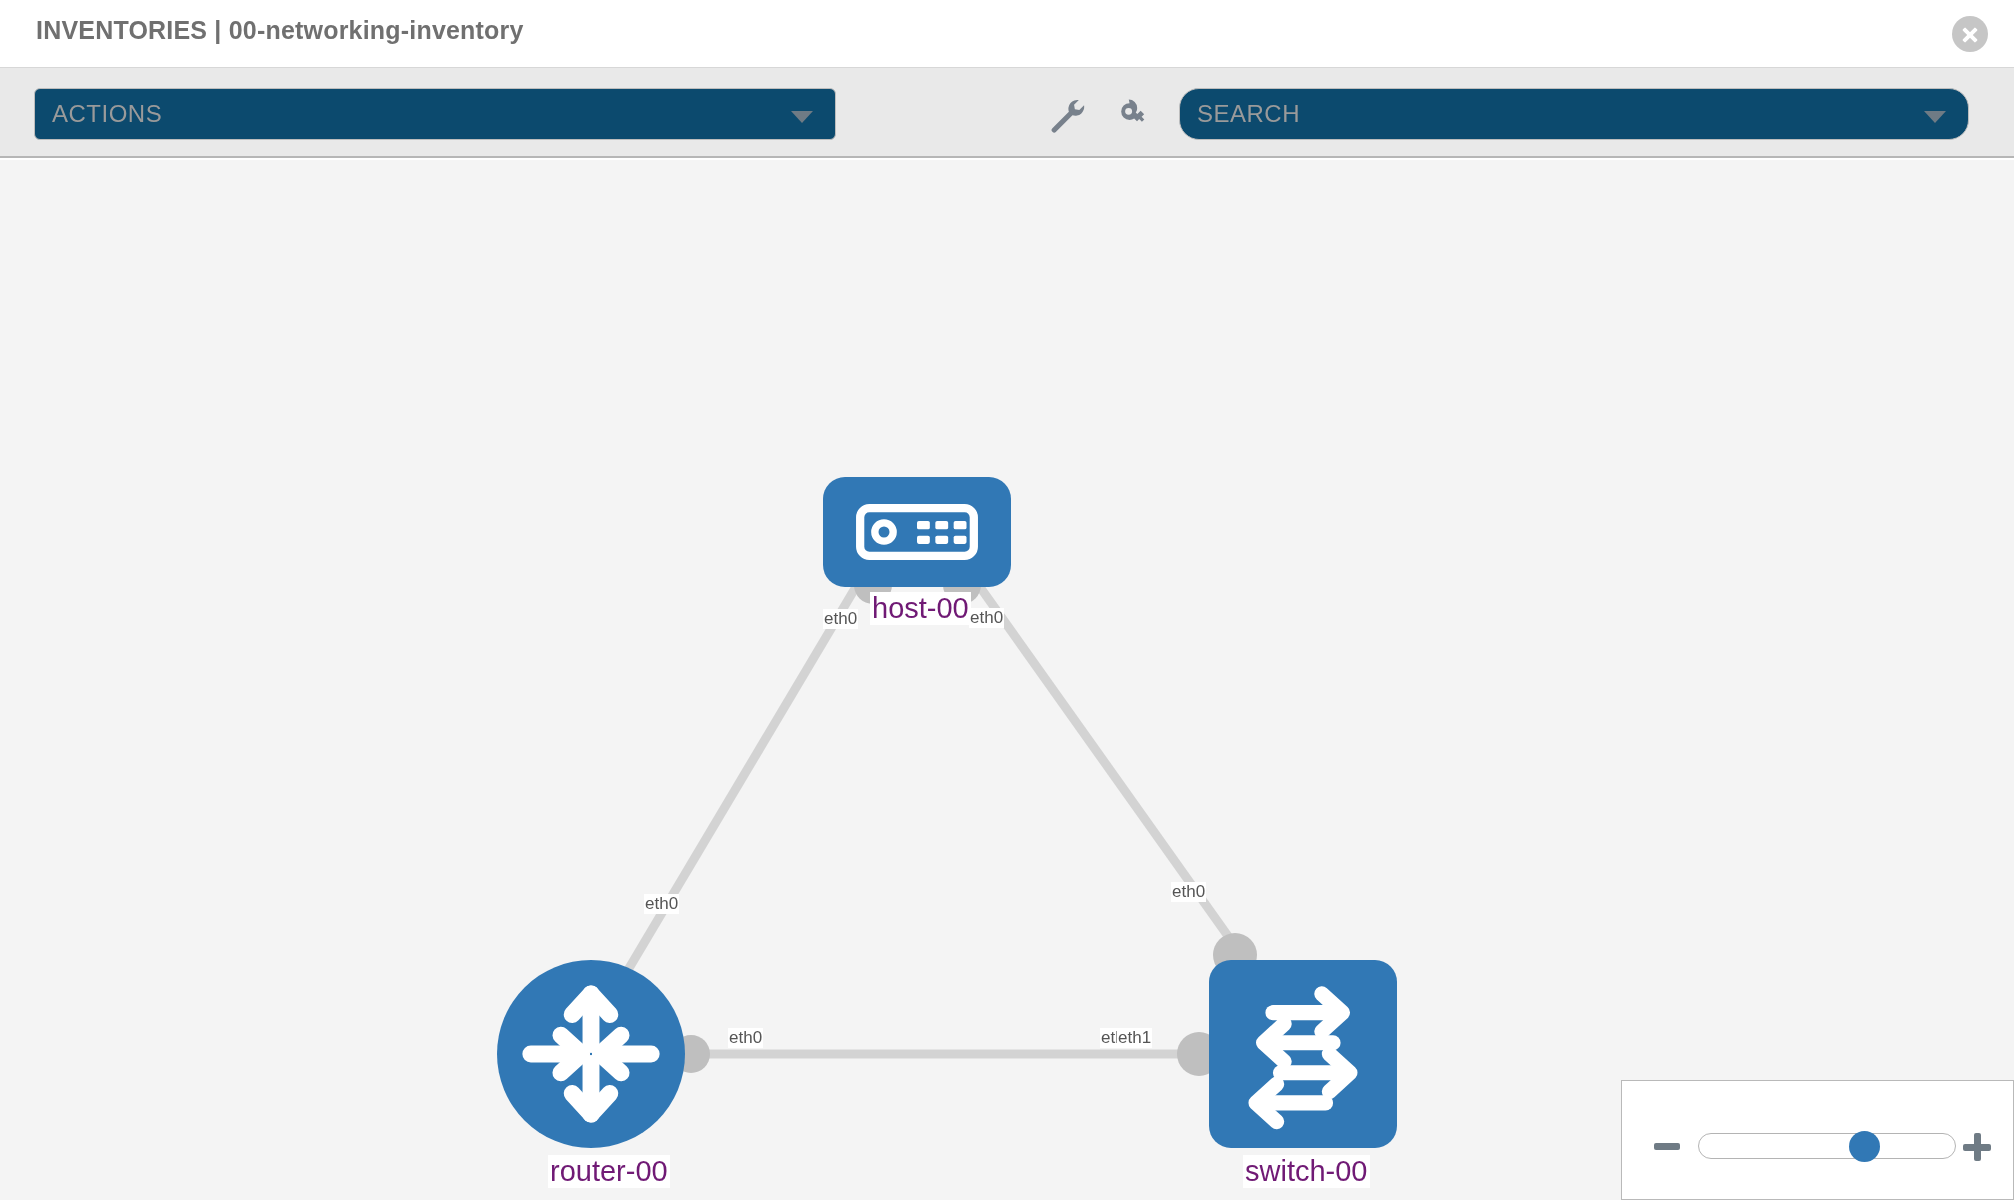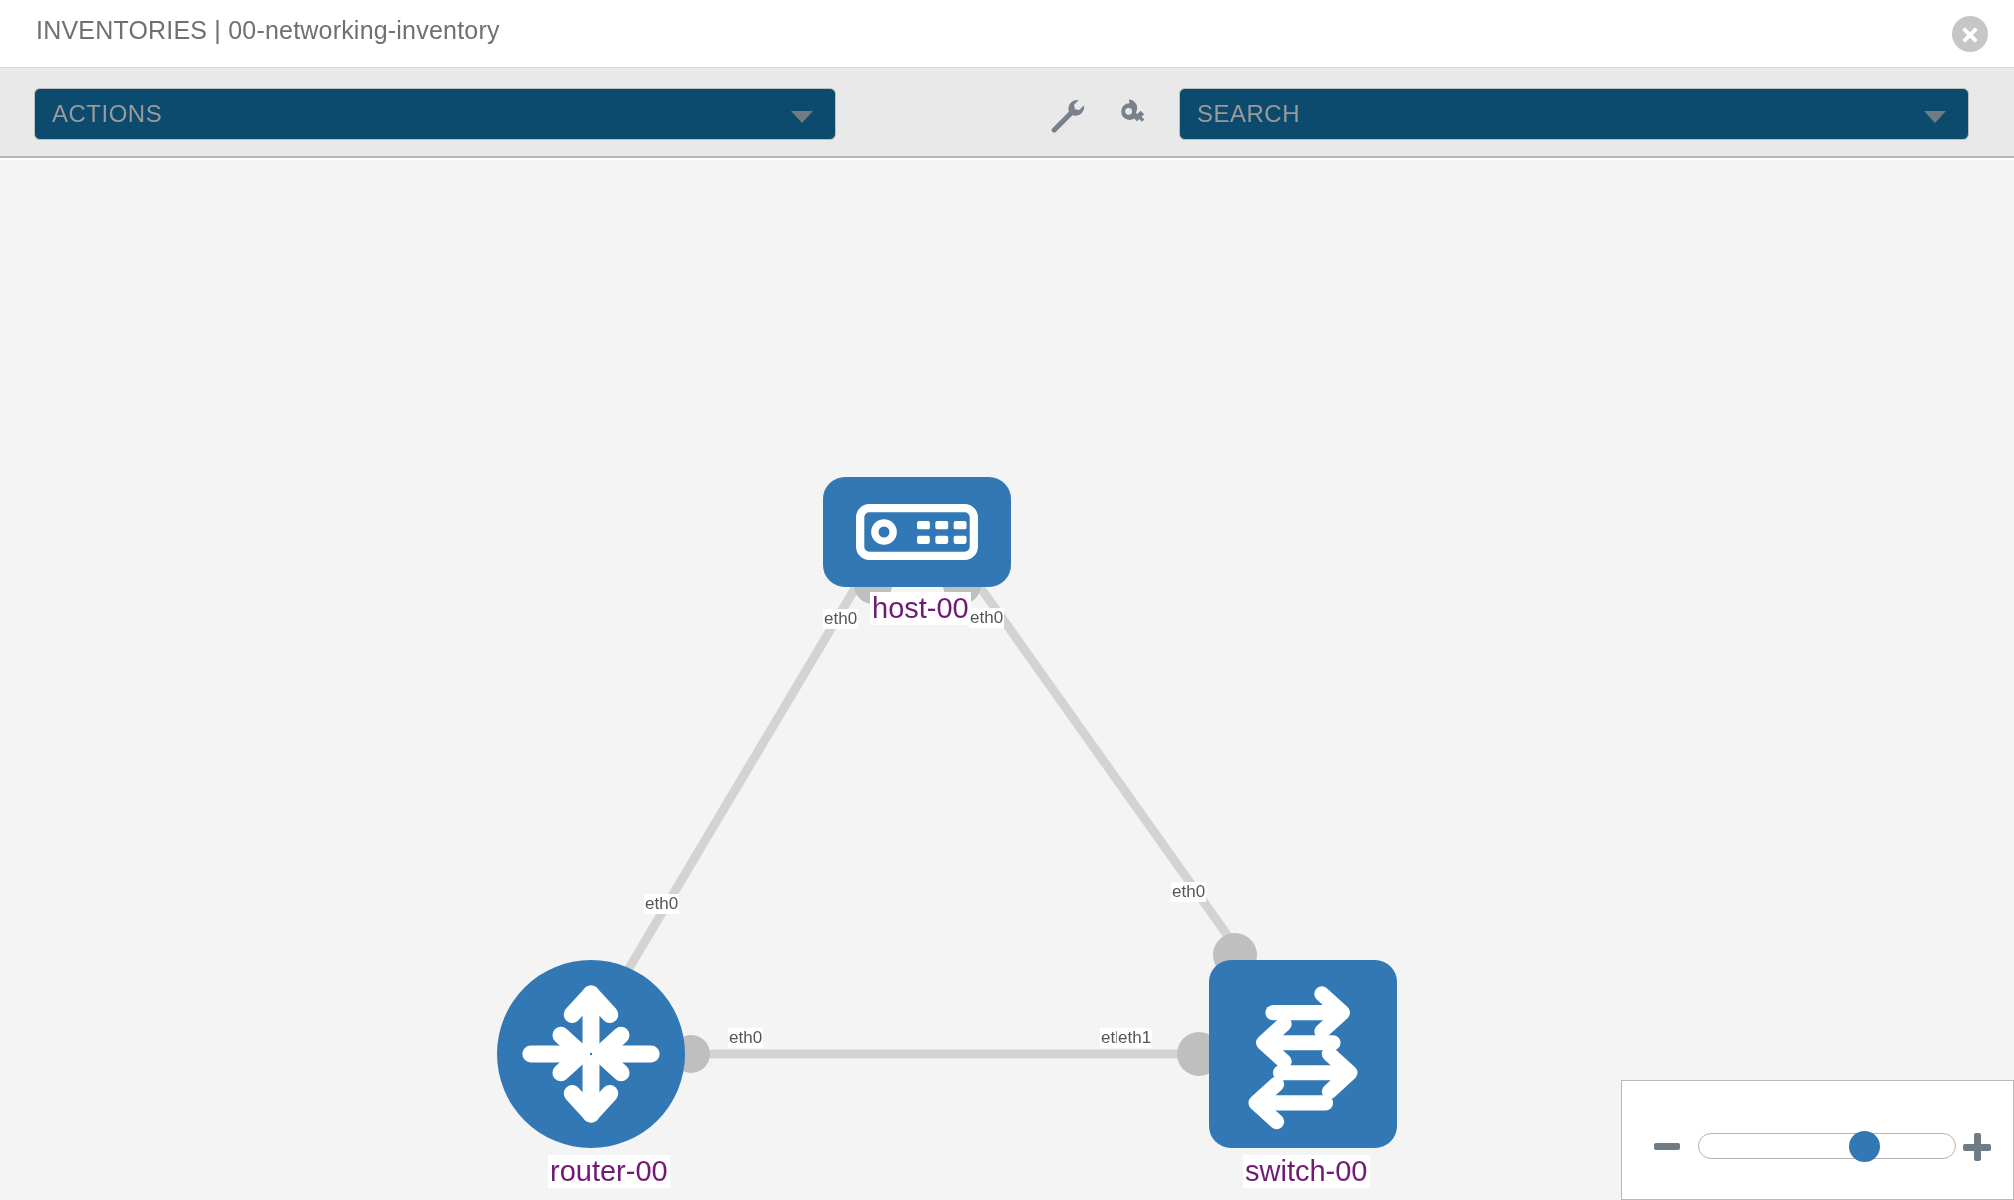--- a/index.html
+++ b/index.html
@@ -11,21 +11,21 @@
   }
 
   
   #header {
     position: absolute; left: 0; top: 0; width: 2014px; height: 68px;
     background: #ffffff;
     border-bottom: 1px solid #d7d7d7;
   }
   #page-title {
     position: absolute; left: 36px; top: 16px;
-    font-size: 25px; font-weight: normal; color: #707070;
+    font-size: 25px; font-weight: bold; color: #707070;
     letter-spacing: 0.2px; white-space: nowrap;
   }
   #close-button {
     position: absolute; right: 26px; top: 16px;
     width: 36px; height: 36px; border-radius: 50%;
     background: #c6c6c6; cursor: pointer;
   }
   #close-button::before, #close-button::after {
     content: ""; position: absolute; left: 9px; top: 16.5px;
     width: 18px; height: 4px; background: #ffffff; border-radius: 1px;
@@ -37,21 +37,21 @@
   #toolbar {
     position: absolute; left: 0; top: 68px; width: 2014px; height: 90px;
     background: #e9e9e9;
     border-bottom: 2px solid #b6b6b6;
   }
   .combo {
     position: absolute; top: 20px; height: 52px;
     background: #0c4a6e; border: 1px solid #bdbdbd; border-radius: 6px;
   }
   #actions-dropdown { left: 34px; width: 802px; }
-  #search-box       { left: 1179px; width: 790px; }
+  #search-box       { left: 1179px; width: 790px; border-radius: 20px; }
   .combo .combo-label {
     position: absolute; left: 17px; top: 0; line-height: 50px;
     font-size: 24px; color: #9a9a9a; letter-spacing: 0.5px;
   }
   .caret {
     position: absolute; right: 22px; top: 22px;
     width: 0; height: 0;
     border-left: 11px solid transparent;
     border-right: 11px solid transparent;
     border-top: 12px solid #6f7b85;

